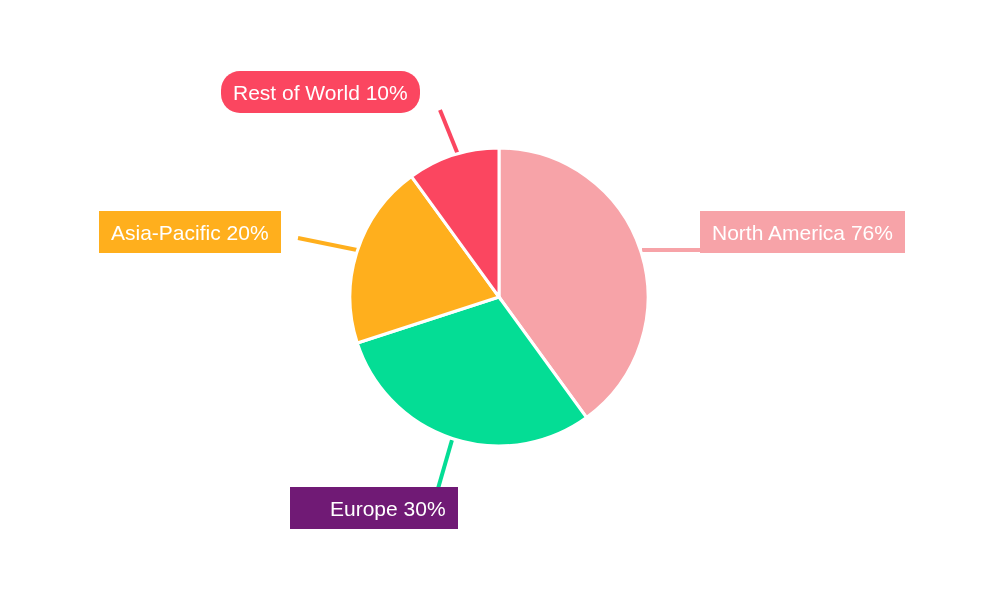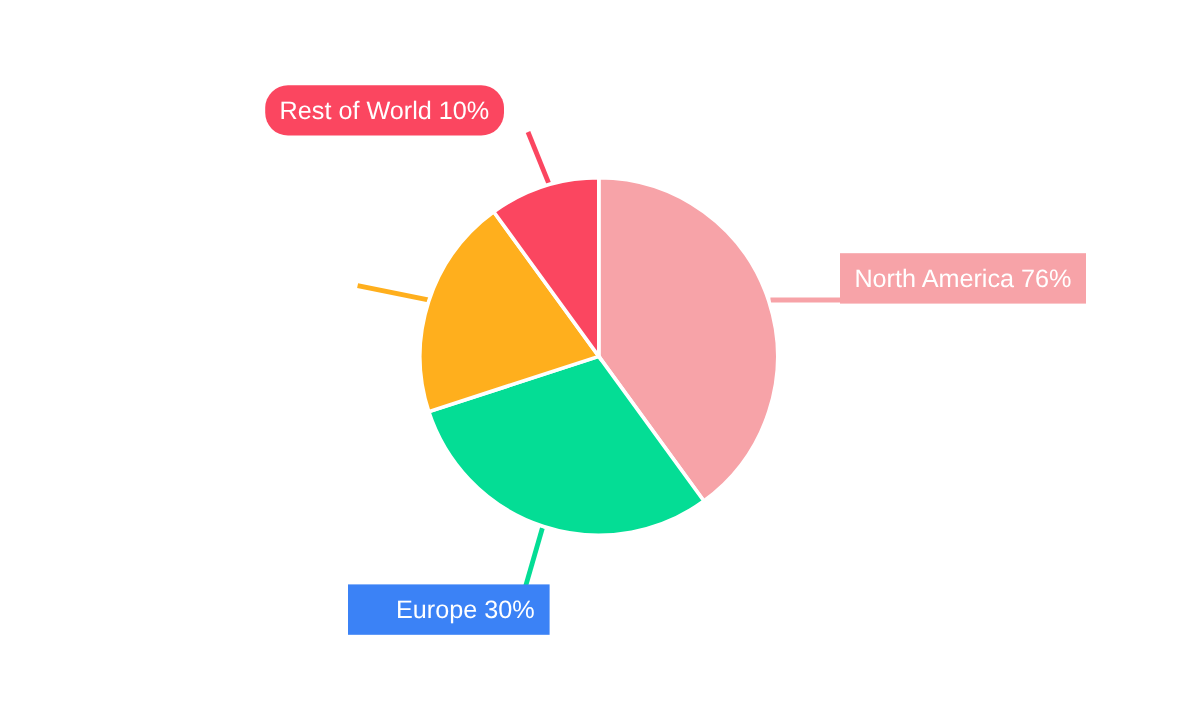--- a/index.html
+++ b/index.html
@@ -56,18 +56,19 @@
 
     <path d="M 499 297 L 586.58 417.54 A 149 149 0 0 1 357.29 343.04 Z" fill="#04DD95" stroke="#ffffff" stroke-width="3"></path>
 
     <path d="M 499 297 L 357.29 343.04 A 149 149 0 0 1 411.42 176.46 Z" fill="#FFAF1D" stroke="#ffffff" stroke-width="3"></path>
 
     <path d="M 499 297 L 411.42 176.46 A 149 149 0 0 1 499.00 148.00 Z" fill="#FB4660" stroke="#ffffff" stroke-width="3"></path>
   </svg>
 
   <div class="pie-label" style="left:700px; top:211px; background:#F7A3A8;">North America 76%</div>
 
-  <div class="pie-label" style="left:290px; top:487px; background:#3b82f6;padding-left:40px;">Europe 30%</div>
+  <div class="pie-label" style="left:290px; top:487px; background:#701a75;padding-left:40px;">Europe 30%</div>
 
+  <div class="pie-label" style="left:99px; top:211px; background:#FFAF1D;">Asia-Pacific 20%</div>
 
   <div class="pie-label" style="left:221px; top:71px; background:#FB4660;border-radius:19px;">Rest of World 10%</div>
 
 </div>
 
 </body></html>

